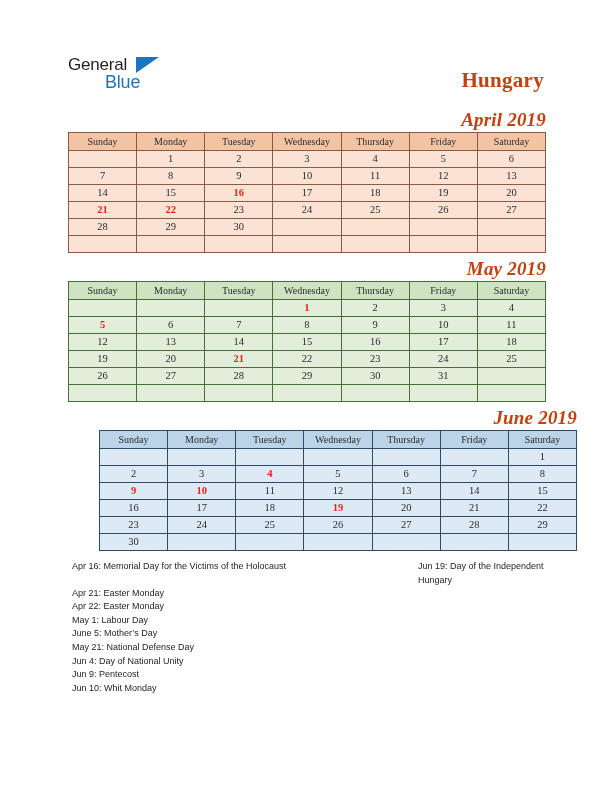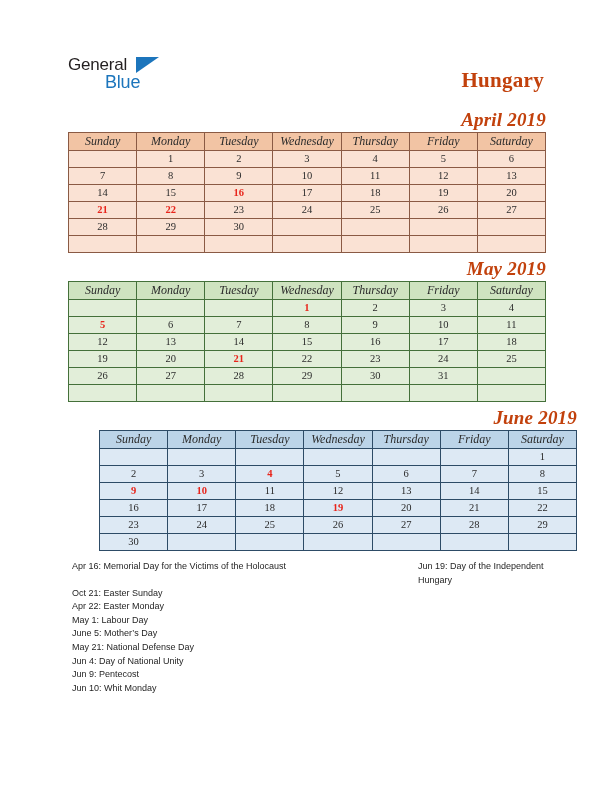--- a/index.html
+++ b/index.html
@@ -107,23 +107,22 @@
     height: 16px;
     padding: 0;
     text-align: center;
     vertical-align: middle;
     font-family: "Liberation Serif", serif;
     font-size: 10.5px;
     color: #2b2b2b;
     line-height: 16px;
   }
   table.cal th {
-    font-style: italic;
     font-weight: normal;
-    font-size: 12px;
+    font-size: 10px;
     height: 17px;
     line-height: 17px;
   }
   table.cal td.day.holiday {
     color: #e8251b;
     font-weight: bold;
   }
 
   
   #tbl-april { border: 1px solid #8a5a44; }
@@ -397,21 +396,21 @@
         </tr>
       </tbody>
   </table>
 </div>
 
 <div id="holidays">
   <div class="hol-col-left">
     <div class="hol-line">Apr 16: Memorial Day for the Victims of the Holocaust</div>
     <div class="hol-gap"></div>
     <div id="holiday-list">
-        <div class="hol-line">Oct 21: Easter Sunday</div>
+        <div class="hol-line">Apr 21: Easter Monday</div>
         <div class="hol-line">Apr 22: Easter Monday</div>
         <div class="hol-line">May 1: Labour Day</div>
         <div class="hol-line">June 5: Mother’s Day</div>
         <div class="hol-line">May 21: National Defense Day</div>
         <div class="hol-line">Jun 4: Day of National Unity</div>
         <div class="hol-line">Jun 9: Pentecost</div>
         <div class="hol-line">Jun 10: Whit Monday</div>
       </div>
   </div>
   <div class="hol-col-right">

